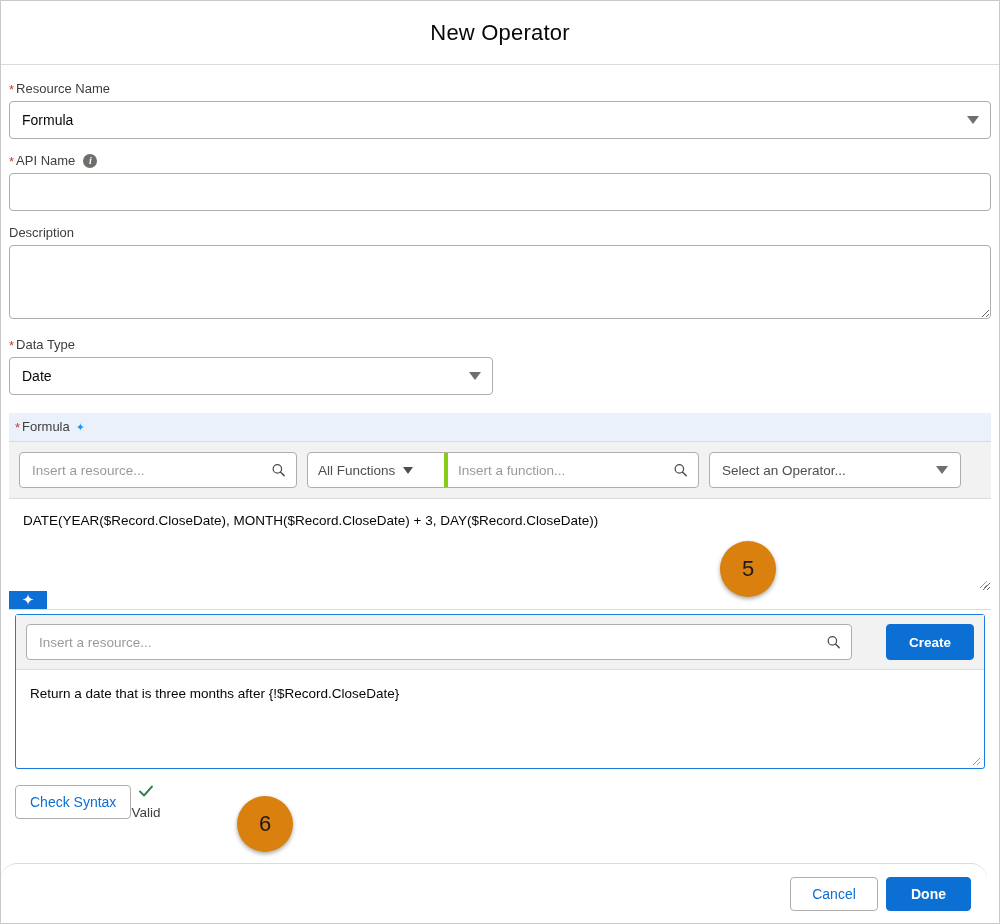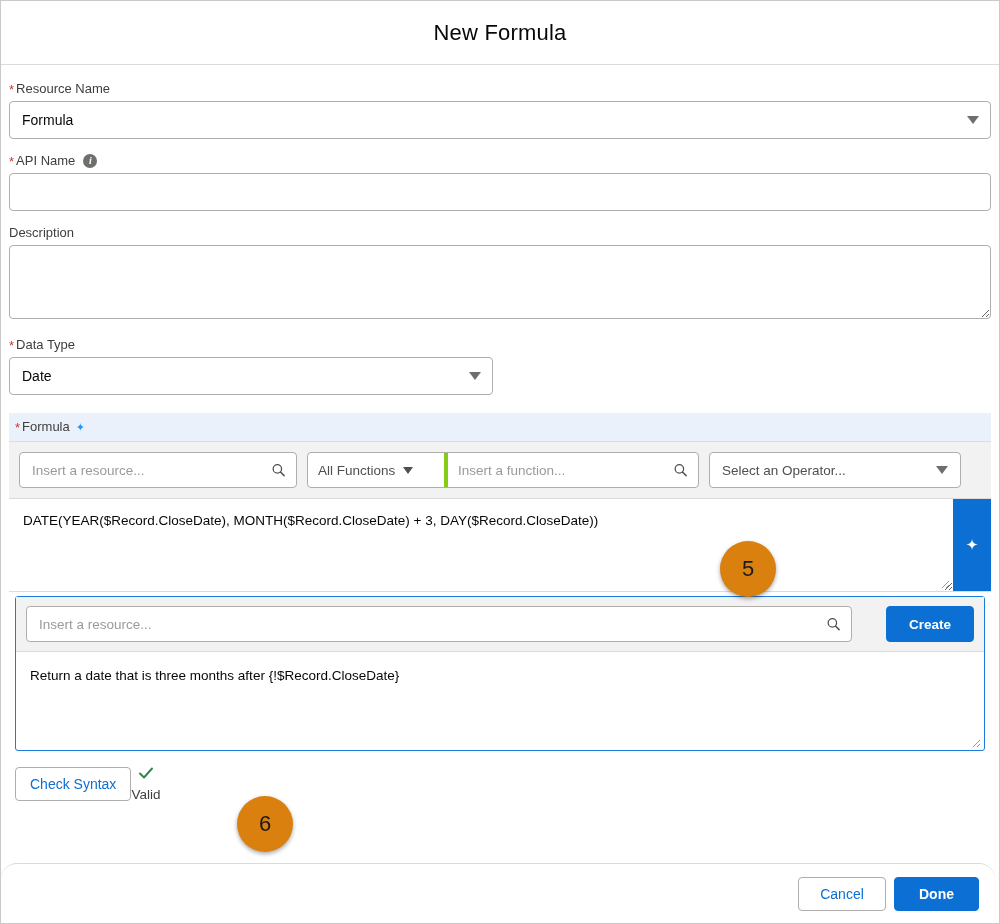--- a/index.html
+++ b/index.html
@@ -219,20 +219,21 @@
     padding: 0 30px 0 12px;
     font-size: 13.5px;
     color: #514f4d;
   }
 
   .formula-editor-row {
     display: flex;
     background: #ffffff;
     border-bottom: 1px solid #dddbda;
     position: relative;
+    flex-direction: column;
   }
   .formula-editor {
     flex: 1;
     min-height: 92px;
     padding: 14px 14px 0 14px;
     font-size: 13.5px;
     color: #080707;
     position: relative;
     resize: vertical;
     overflow: auto;
@@ -328,21 +329,21 @@
     gap: 6px;
     font-size: 13.5px;
     color: #3e3e3c;
     flex-direction: column;
   }
   .check-ico { width: 16px; height: 16px; }
 
   
   .modal-footer {
     position: absolute;
-    left: 0; right: 4px; bottom: 0;
+    left: 0; right: 12px; bottom: 0;
     height: 60px;
     border-top: 1px solid #dddbda;
     background: #ffffff;
     display: flex;
     align-items: center;
     justify-content: flex-end;
     padding: 0 16px;
     gap: 8px;
     border-radius: 16px;
   }
@@ -388,21 +389,21 @@
   }
   #badge5 { left: 719px; top: 540px; }
   #badge6 { left: 236px; top: 795px; }
 </style>
 </head>
 <body>
 
 <div class="screen">
 
   <div class="modal-header">
-    <div class="modal-title">New Formula</div>
+    <div class="modal-title">New Operator</div>
   </div>
 
   <div class="modal-body">
 
     <div class="field-block">
       <div class="field-label">
         <span class="req-star">*</span>
         <span>Resource Name</span>
       </div>
       <div class="select-wrap full">

